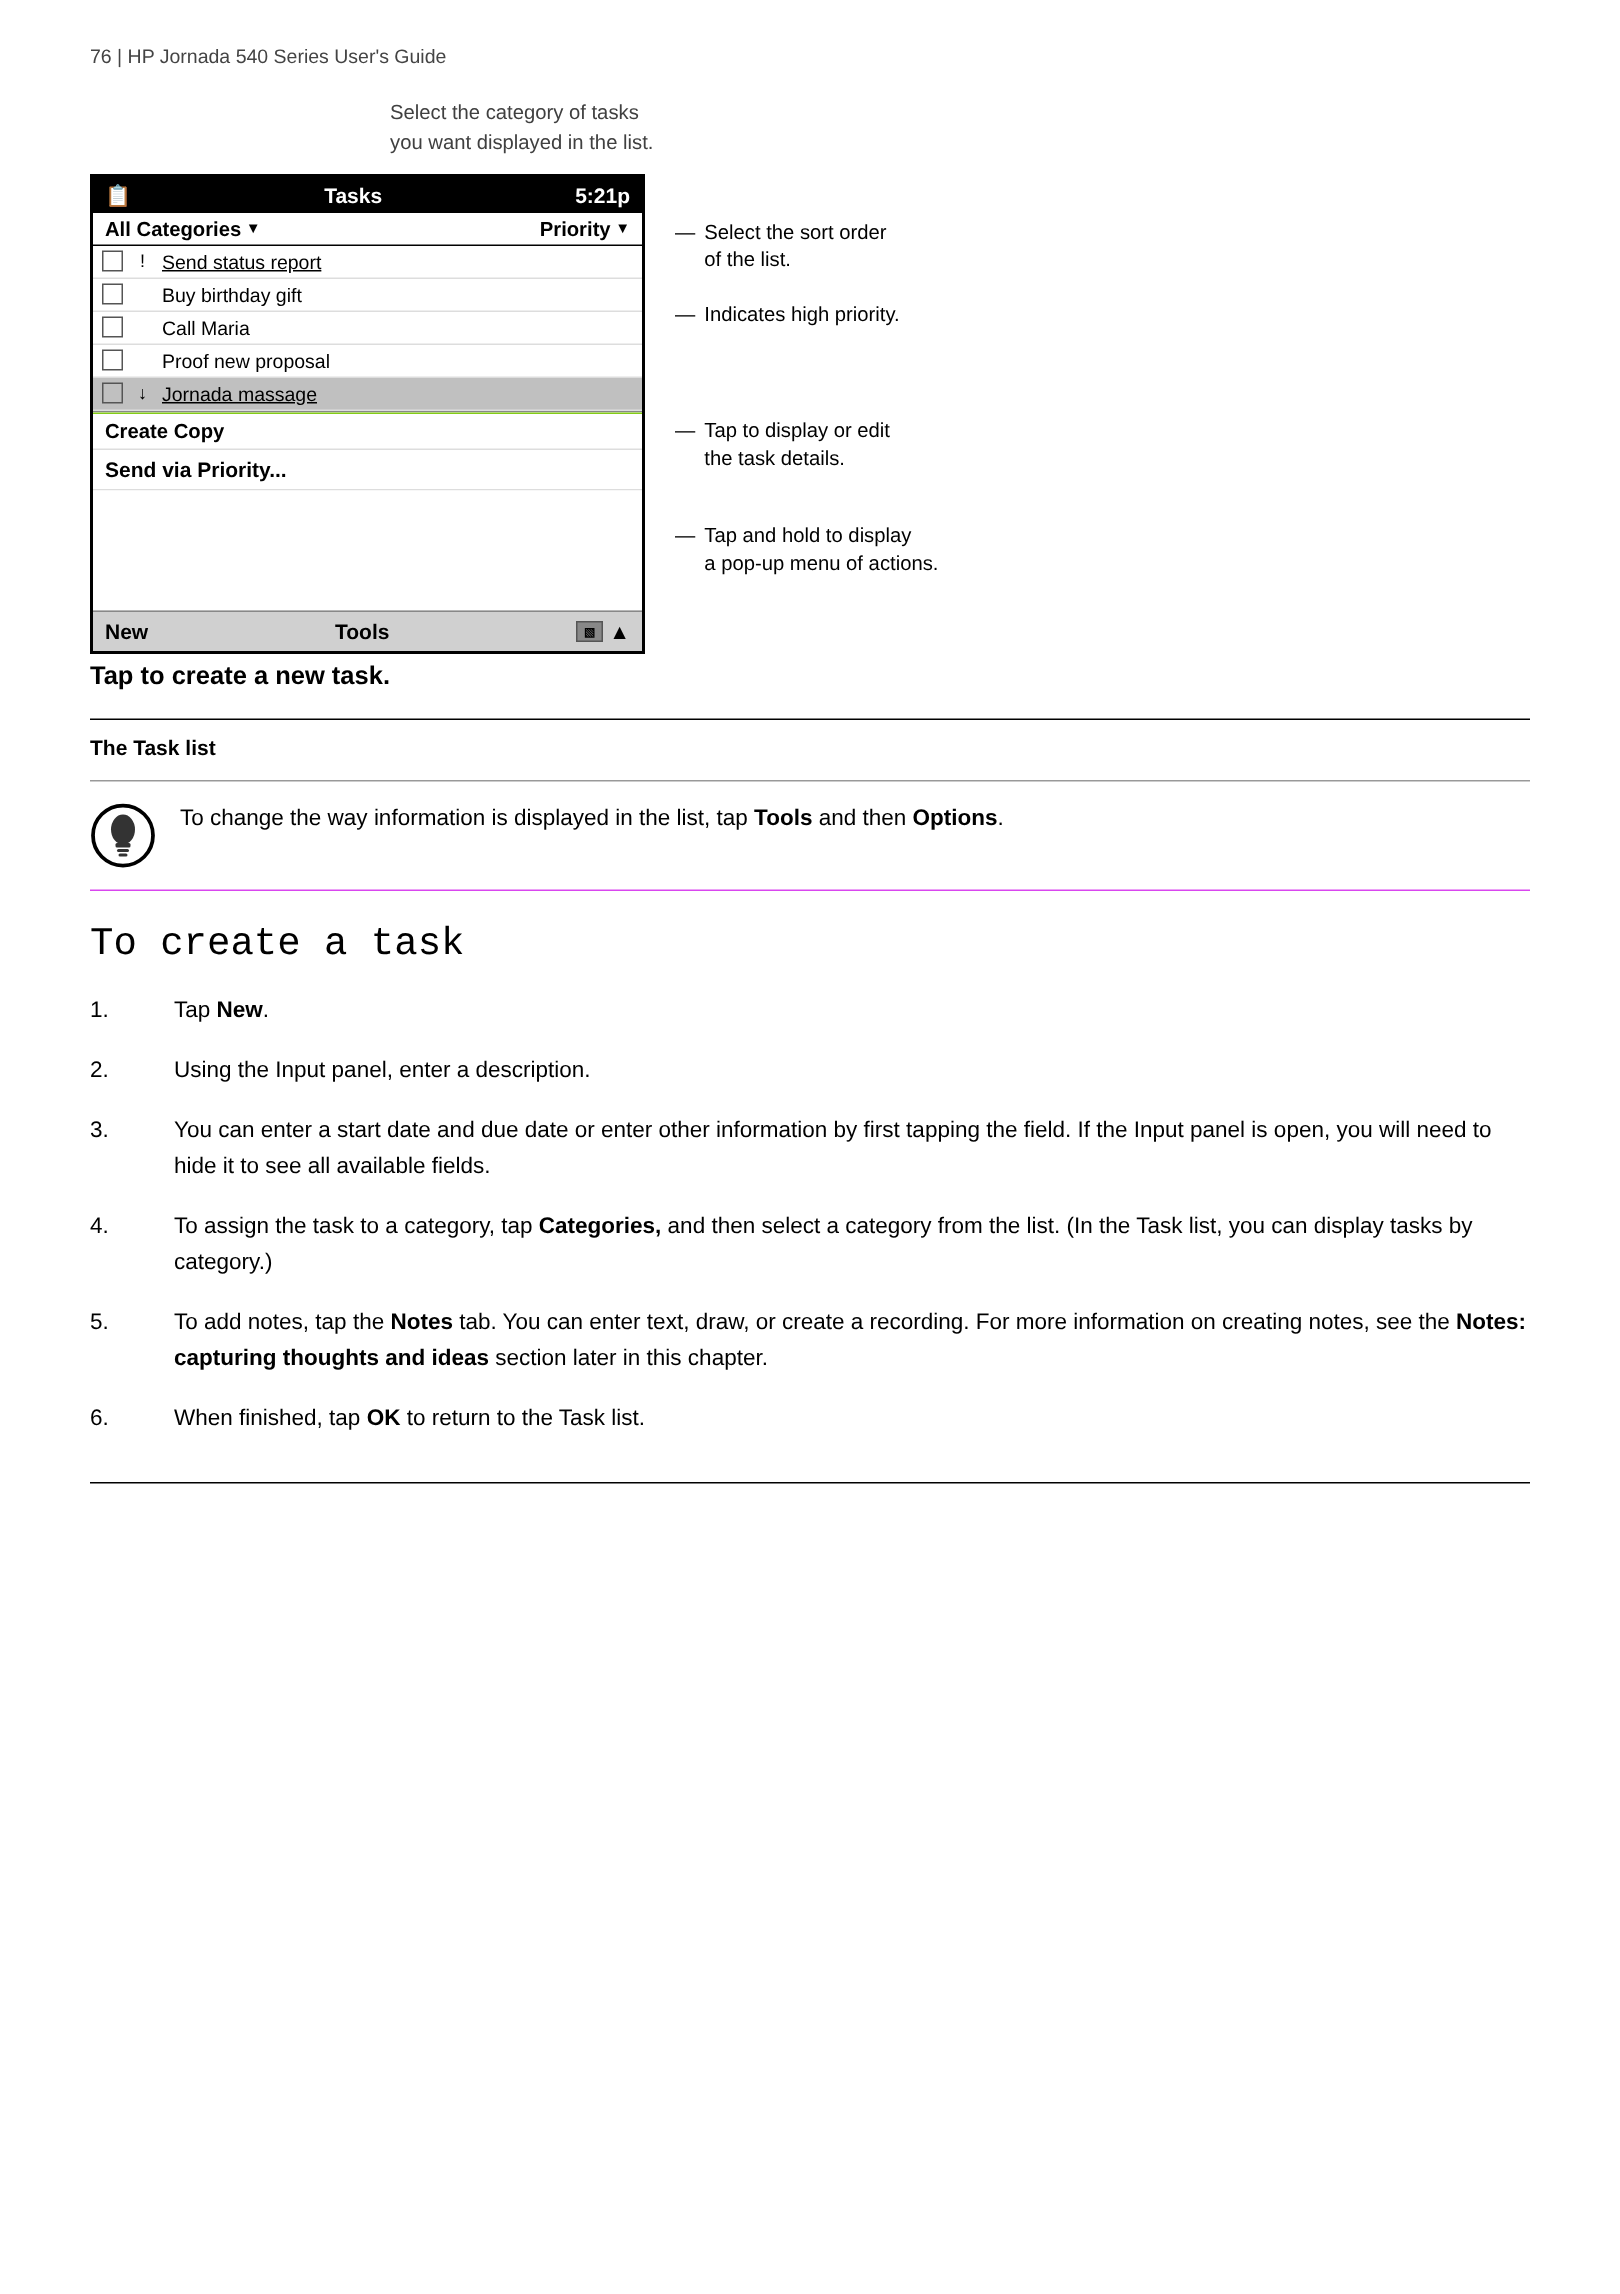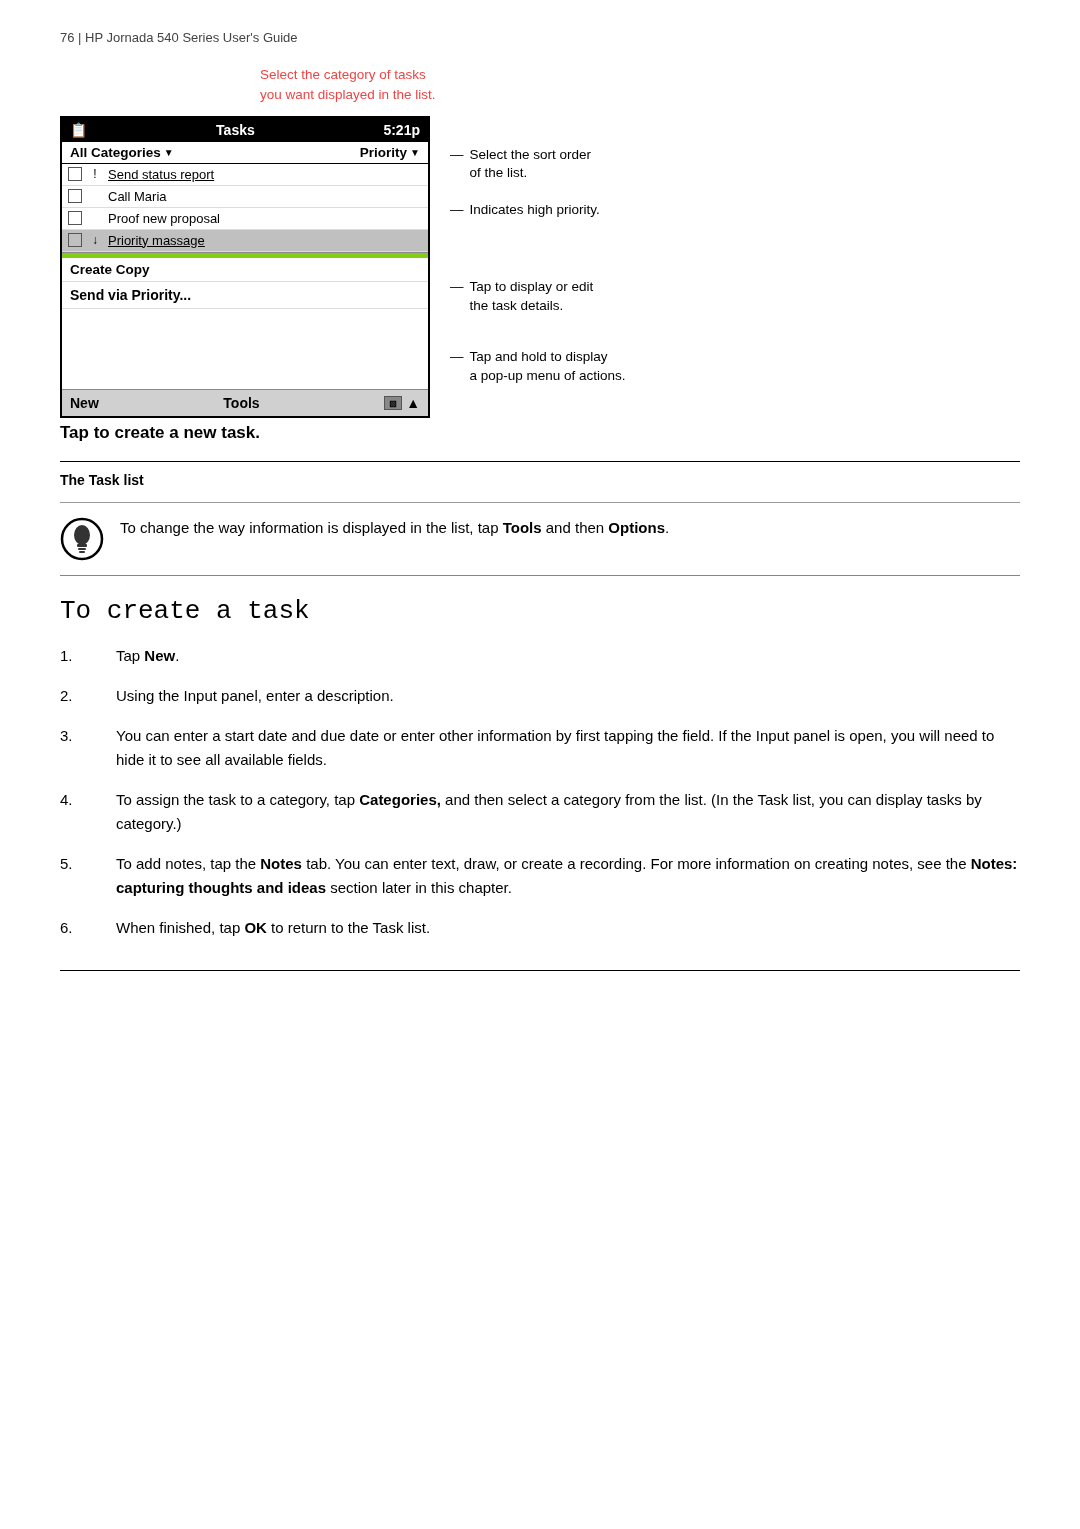--- a/index.html
+++ b/index.html
@@ -22,21 +22,21 @@
       flex-direction: column;
       align-items: flex-start;
       margin-bottom: 10px;
       position: relative;
     }
     .callout-top {
       margin-left: 200px;
       margin-bottom: 10px;
       font-size: 13.5px;
       line-height: 1.5;
-      color: #ef4444;
+      color: #404040;
     }
     .device-and-callouts {
       display: flex;
       flex-direction: row;
       align-items: flex-start;
       gap: 0;
     }
     .device-screen {
       width: 370px;
       border: 2px solid #000;
@@ -98,21 +98,21 @@
       text-align: center;
     }
     .task-text {
       text-decoration: underline;
       font-size: 13px;
     }
     .task-text-plain {
       font-size: 13px;
     }
     .context-menu {
-      border-top: 5px solid #84cc16;
+      border-top: 1px solid #84cc16;
       background: #fff;
     }
     .context-menu-item {
       padding: 4px 8px;
       font-size: 13.5px;
       font-weight: bold;
       border-bottom: 1px solid #ddd;
     }
     .context-menu-item.send-via {
       font-size: 14px;
@@ -274,37 +274,42 @@
       </div>
 
       <div class="task-list">
 
         <div class="task-row">
           <span class="task-checkbox"></span>
           <span class="task-icon">!</span>
           <span class="task-text">Send status report</span>
         </div>
 
+        <div class="task-row">
+          <span class="task-checkbox"></span>
+          <span class="task-icon"></span>
+          <span class="task-text-plain">Buy birthday gift</span>
+        </div>
 
         <div class="task-row">
           <span class="task-checkbox"></span>
           <span class="task-icon"></span>
           <span class="task-text-plain">Call Maria</span>
         </div>
 
         <div class="task-row">
           <span class="task-checkbox"></span>
           <span class="task-icon"></span>
           <span class="task-text-plain">Proof new proposal</span>
         </div>
 
         <div class="task-row highlighted">
           <span class="task-checkbox"></span>
           <span class="task-icon">↓</span>
-          <span class="task-text">Priority massage</span>
+          <span class="task-text">Jornada massage</span>
         </div>
 
       </div>
 
       <div class="context-menu">
         <div class="context-menu-item">Create Copy</div>
         <div class="context-menu-item send-via">Send via Priority...</div>
       </div>
 
       <div class="empty-area"></div>

